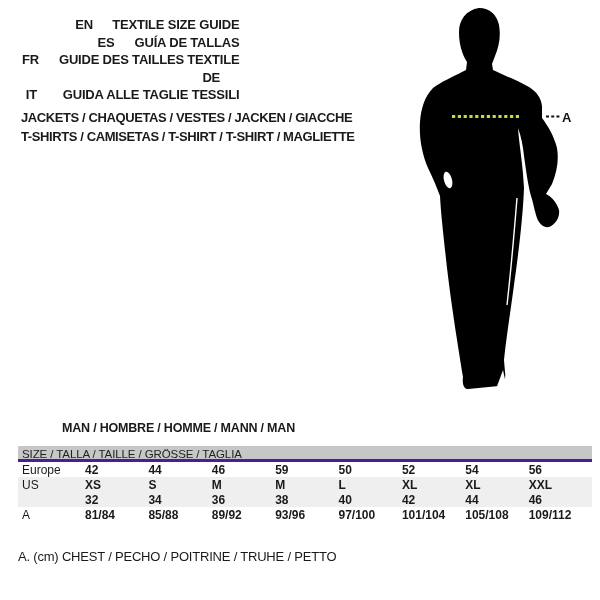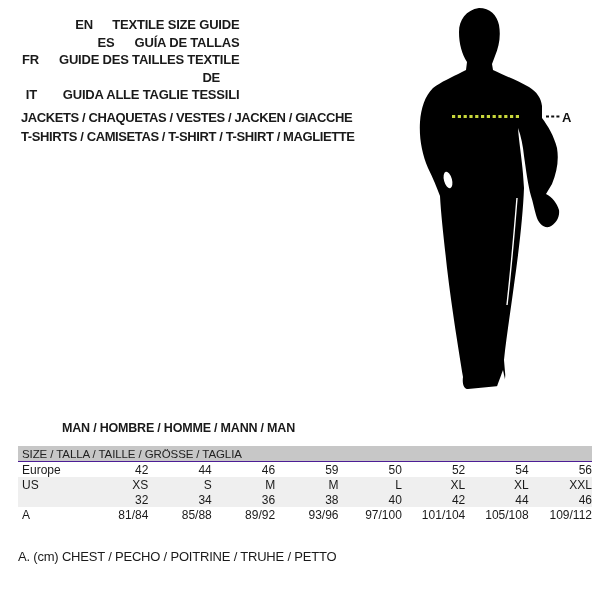--- a/index.html
+++ b/index.html
@@ -26,26 +26,26 @@
   .figure { position:absolute; left:415px; top:0px; width:160px; height:400px; }
 
   
   .section-title { position:absolute; left:18px; top:421px;
                    font-size:12.5px; font-weight:700; letter-spacing:-0.2px;margin-left:44px; }
 
   
   .size-table { position:absolute; left:18px; top:446px; width:574px; font-size:12px; }
   .st-header { height:16px; line-height:16px; background:var(--header-bg, #c7c7c7);
                padding-left:4px; font-size:11.5px; letter-spacing:-0.1px;
-               border-bottom:1px solid #4c1d95; color:#222; }
+               border-bottom:3px solid #4c1d95; color:#222; }
   .st-row { display:grid; grid-template-columns:67px repeat(8, 1fr);
             height:15px; line-height:16px; align-items:center; }
   .st-row.band { background:var(--band-bg, #efefef); }
   .st-row .label { text-align:left; padding-left:4px; }
-  .st-row .cell { text-align:right; }
+  .st-row .cell { text-align:left;font-weight:bold; }
 
   
   .footnote { position:absolute; left:18px; top:549px;
               font-size:13px; font-weight:400; letter-spacing:-0.2px; }
 </style>
 </head>
 <body>
 
 <div class="lang-block">
   <div class="lang-row">

